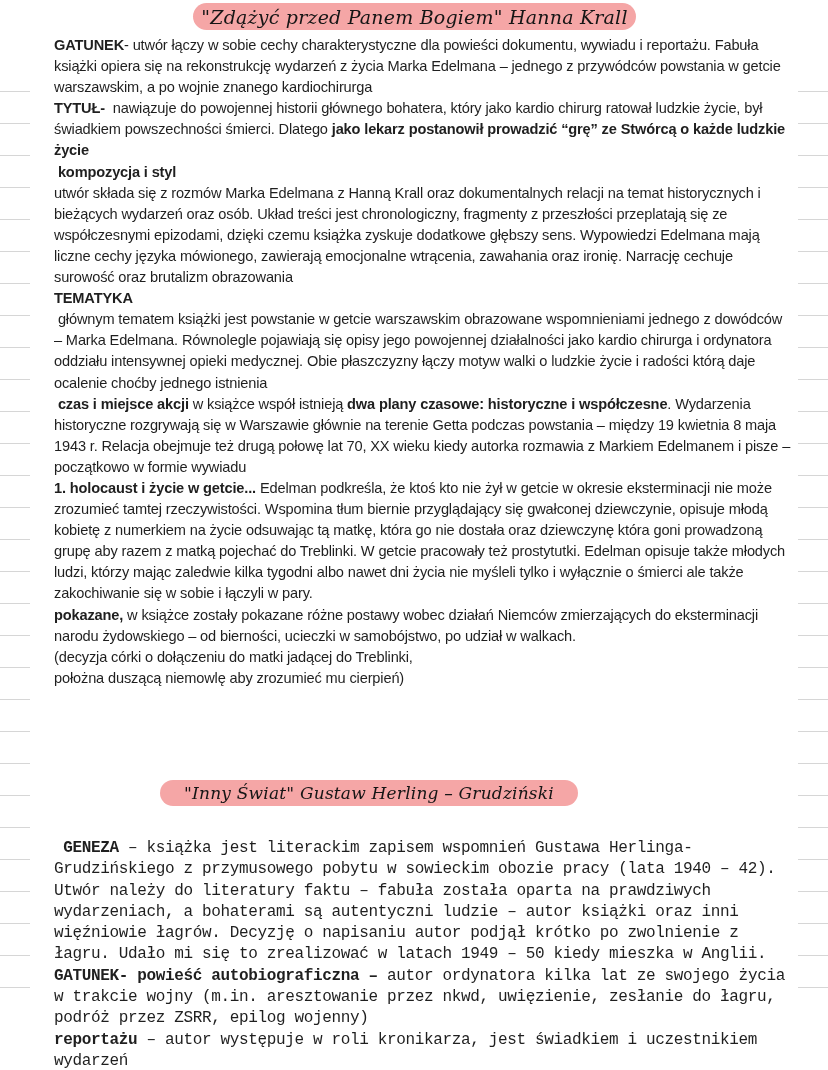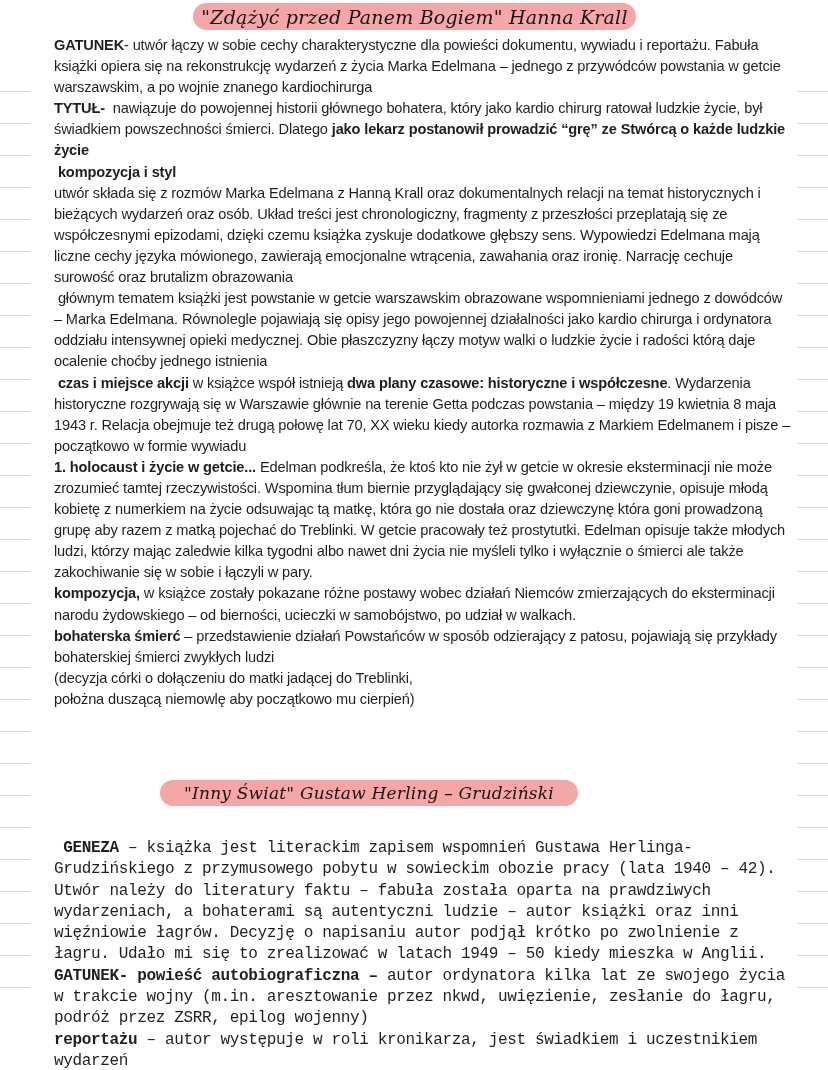--- a/index.html
+++ b/index.html
@@ -144,27 +144,27 @@
 
 <div class="banner b1">
   <span>"Zdążyć przed Panem Bogiem"  Hanna Krall</span>
 </div>
 
 <div class="section s1">
     <p class="para"><span class="b">GATUNEK</span><span>- utwór łączy w sobie cechy charakterystyczne dla powieści dokumentu, wywiadu i reportażu. Fabuła książki opiera się na rekonstrukcję wydarzeń z życia Marka Edelmana – jednego z przywódców powstania w getcie warszawskim, a po wojnie znanego kardiochirurga</span></p>
     <p class="para"><span class="b">TYTUŁ- </span><span> nawiązuje do powojennej historii głównego bohatera, który jako kardio chirurg ratował ludzkie życie, był świadkiem powszechności śmierci. Dlatego </span><span class="b">jako lekarz postanowił prowadzić “grę” ze Stwórcą o każde ludzkie życie</span></p>
     <p class="para"><span class="b"> kompozycja i styl</span></p>
     <p class="para"><span>utwór składa się z rozmów Marka Edelmana z Hanną Krall oraz dokumentalnych relacji na temat historycznych i bieżących wydarzeń oraz osób. Układ treści jest chronologiczny, fragmenty z przeszłości przeplatają się ze współczesnymi epizodami, dzięki czemu książka zyskuje dodatkowe głębszy sens. Wypowiedzi Edelmana mają liczne cechy języka mówionego, zawierają emocjonalne wtrącenia, zawahania oraz ironię. Narrację cechuje surowość oraz brutalizm obrazowania</span></p>
+    <p class="para"><span class="b">TEMATYKA</span></p>
     <p class="para"><span> głównym tematem książki jest powstanie w getcie warszawskim obrazowane wspomnieniami jednego z dowódców – Marka Edelmana. Równolegle pojawiają się opisy jego powojennej działalności jako kardio chirurga i ordynatora oddziału intensywnej opieki medycznej. Obie płaszczyzny łączy motyw walki o ludzkie życie i radości którą daje ocalenie choćby jednego istnienia</span></p>
     <p class="para"><span class="b"> czas i miejsce akcji</span><span> w książce współ istnieją </span><span class="b">dwa plany czasowe: historyczne i współczesne</span><span>. Wydarzenia historyczne rozgrywają się w Warszawie głównie na terenie Getta podczas powstania – między 19 kwietnia 8 maja 1943 r. Relacja obejmuje też drugą połowę lat 70, XX wieku kiedy autorka rozmawia z Markiem Edelmanem i pisze – początkowo w formie wywiadu</span></p>
     <p class="para"><span class="b">1. holocaust i życie w getcie...</span><span> Edelman podkreśla, że ktoś kto nie żył w getcie w okresie eksterminacji nie może zrozumieć tamtej rzeczywistości. Wspomina tłum biernie przyglądający się gwałconej dziewczynie, opisuje młodą kobietę z numerkiem na życie odsuwając tą matkę, która go nie dostała oraz dziewczynę która goni prowadzoną grupę aby razem z matką pojechać do Treblinki. W getcie pracowały też prostytutki. Edelman opisuje także młodych ludzi, którzy mając zaledwie kilka tygodni albo nawet dni życia nie myśleli tylko i wyłącznie o śmierci ale także zakochiwanie się w sobie i łączyli w pary.</span></p>
-    <p class="para"><span class="b">kompozycja,</span><span> w książce zostały pokazane różne postawy wobec działań Niemców zmierzających do eksterminacji narodu żydowskiego – od bierności, ucieczki w samobójstwo, po udział w walkach.</span></p>
-    <p class="para"><span class="b">bohaterska śmierć</span><span> – przedstawienie działań Powstańców w sposób odzierający z patosu, pojawiają się przykłady bohaterskiej śmierci zwykłych ludzi</span></p>
+    <p class="para"><span class="b">pokazane,</span><span> w książce zostały pokazane różne postawy wobec działań Niemców zmierzających do eksterminacji narodu żydowskiego – od bierności, ucieczki w samobójstwo, po udział w walkach.</span></p>
     <p class="para"><span>(decyzja córki o dołączeniu do matki jadącej do Treblinki,</span></p>
-    <p class="para"><span>położna duszącą niemowlę aby początkowo mu cierpień)</span></p>
+    <p class="para"><span>położna duszącą niemowlę aby zrozumieć mu cierpień)</span></p>
   </div>
 
 <div class="banner b2">
   <span>"Inny Świat"  Gustaw Herling – Grudziński</span>
 </div>
 
 <div class="section s2">
     <p class="para"><span class="b"> GENEZA</span><span> – książka jest literackim zapisem wspomnień Gustawa Herlinga-Grudzińskiego z przymusowego pobytu w sowieckim obozie pracy (lata 1940 – 42). Utwór należy do literatury faktu – fabuła została oparta na prawdziwych wydarzeniach, a bohaterami są autentyczni ludzie – autor książki oraz inni więźniowie łagrów. Decyzję o napisaniu autor podjął krótko po zwolnienie z łagru. Udało mi się to zrealizować w latach 1949 – 50 kiedy mieszka w Anglii.</span></p>
     <p class="para"><span class="b">GATUNEK- powieść autobiograficzna –</span><span> autor ordynatora kilka lat ze swojego życia w trakcie wojny (m.in. aresztowanie przez nkwd, uwięzienie, zesłanie do łagru, podróż przez ZSRR, epilog wojenny)</span></p>
     <p class="para"><span class="b">reportażu</span><span> – autor występuje w roli kronikarza, jest świadkiem i uczestnikiem wydarzeń</span></p>

